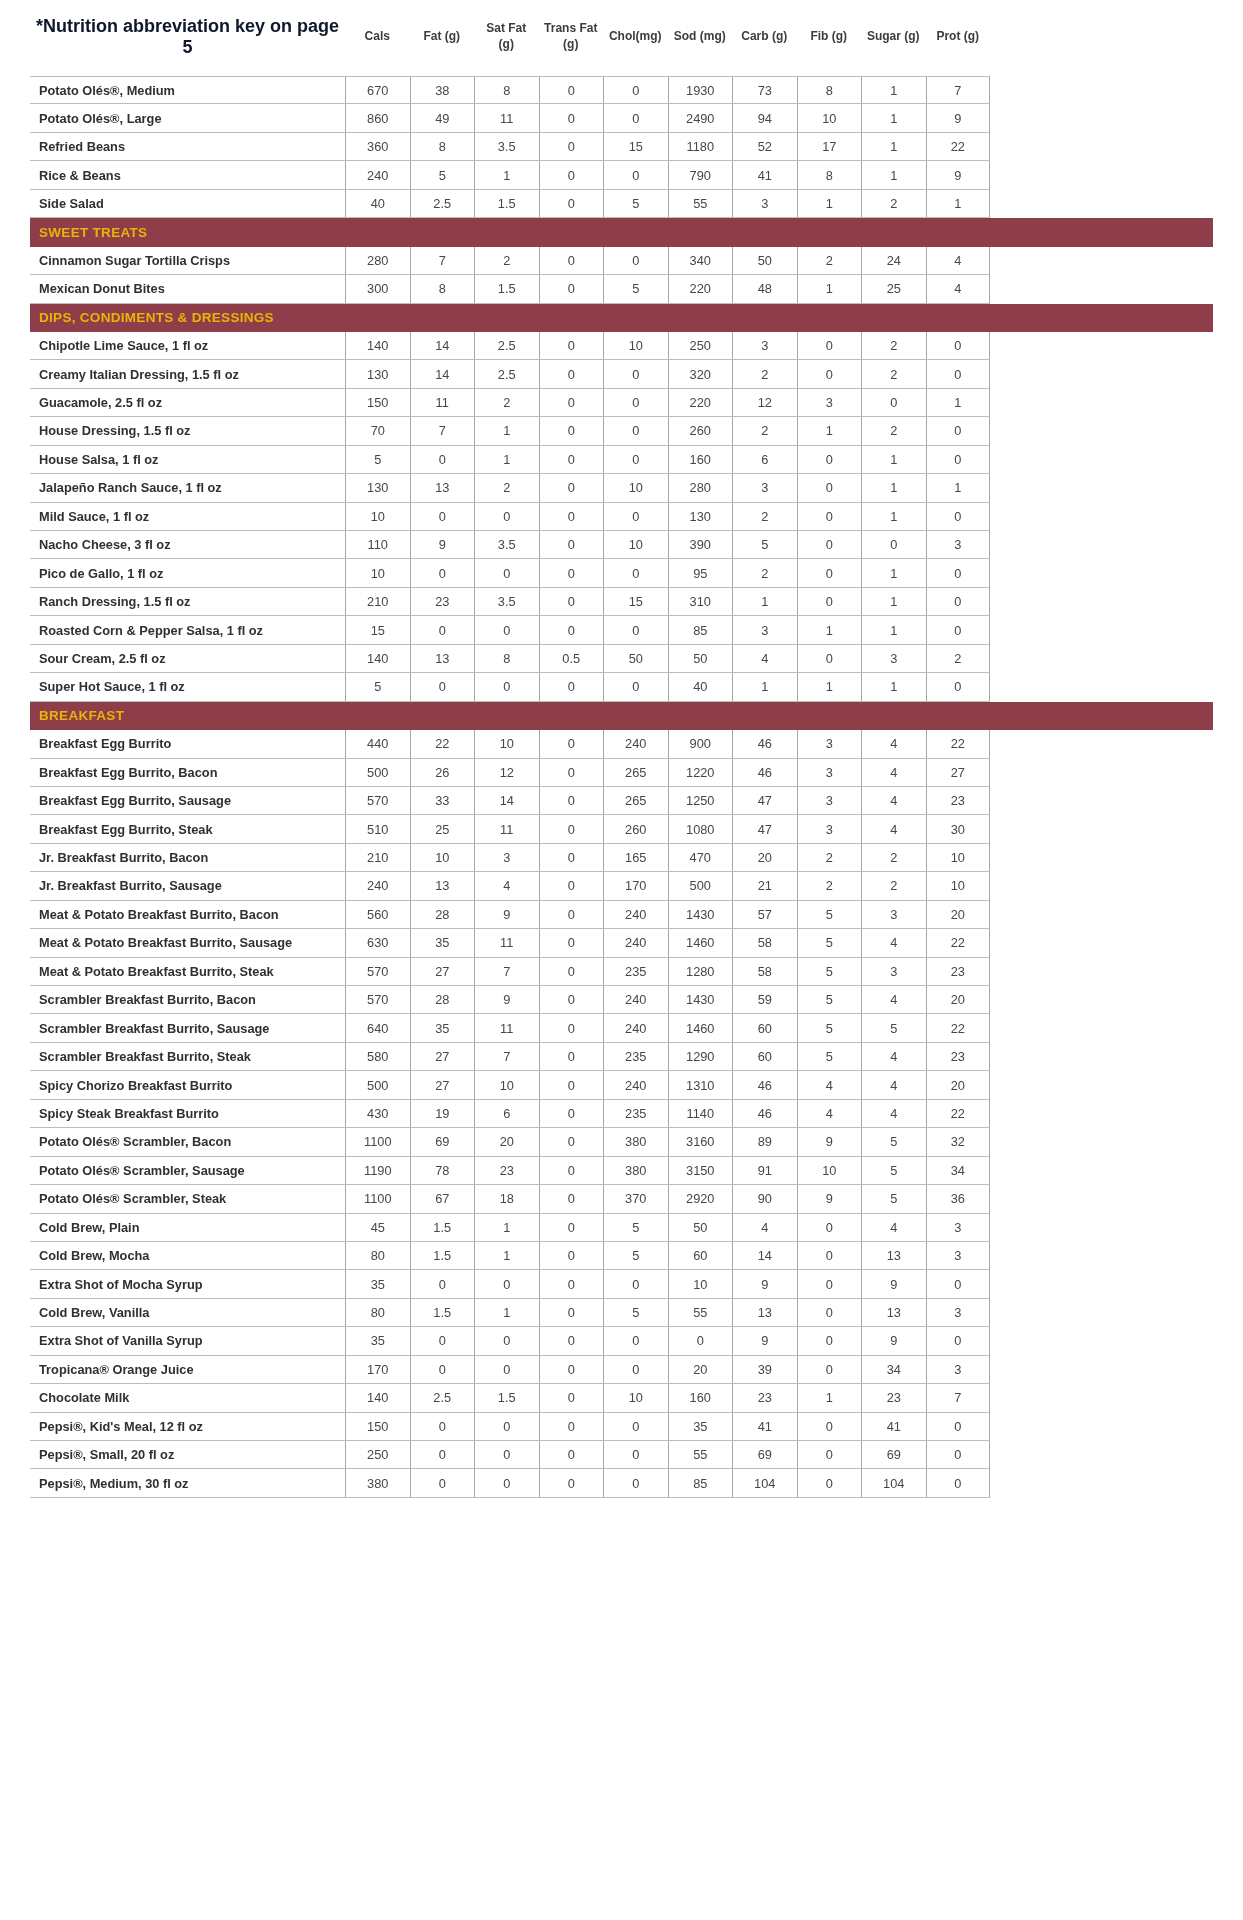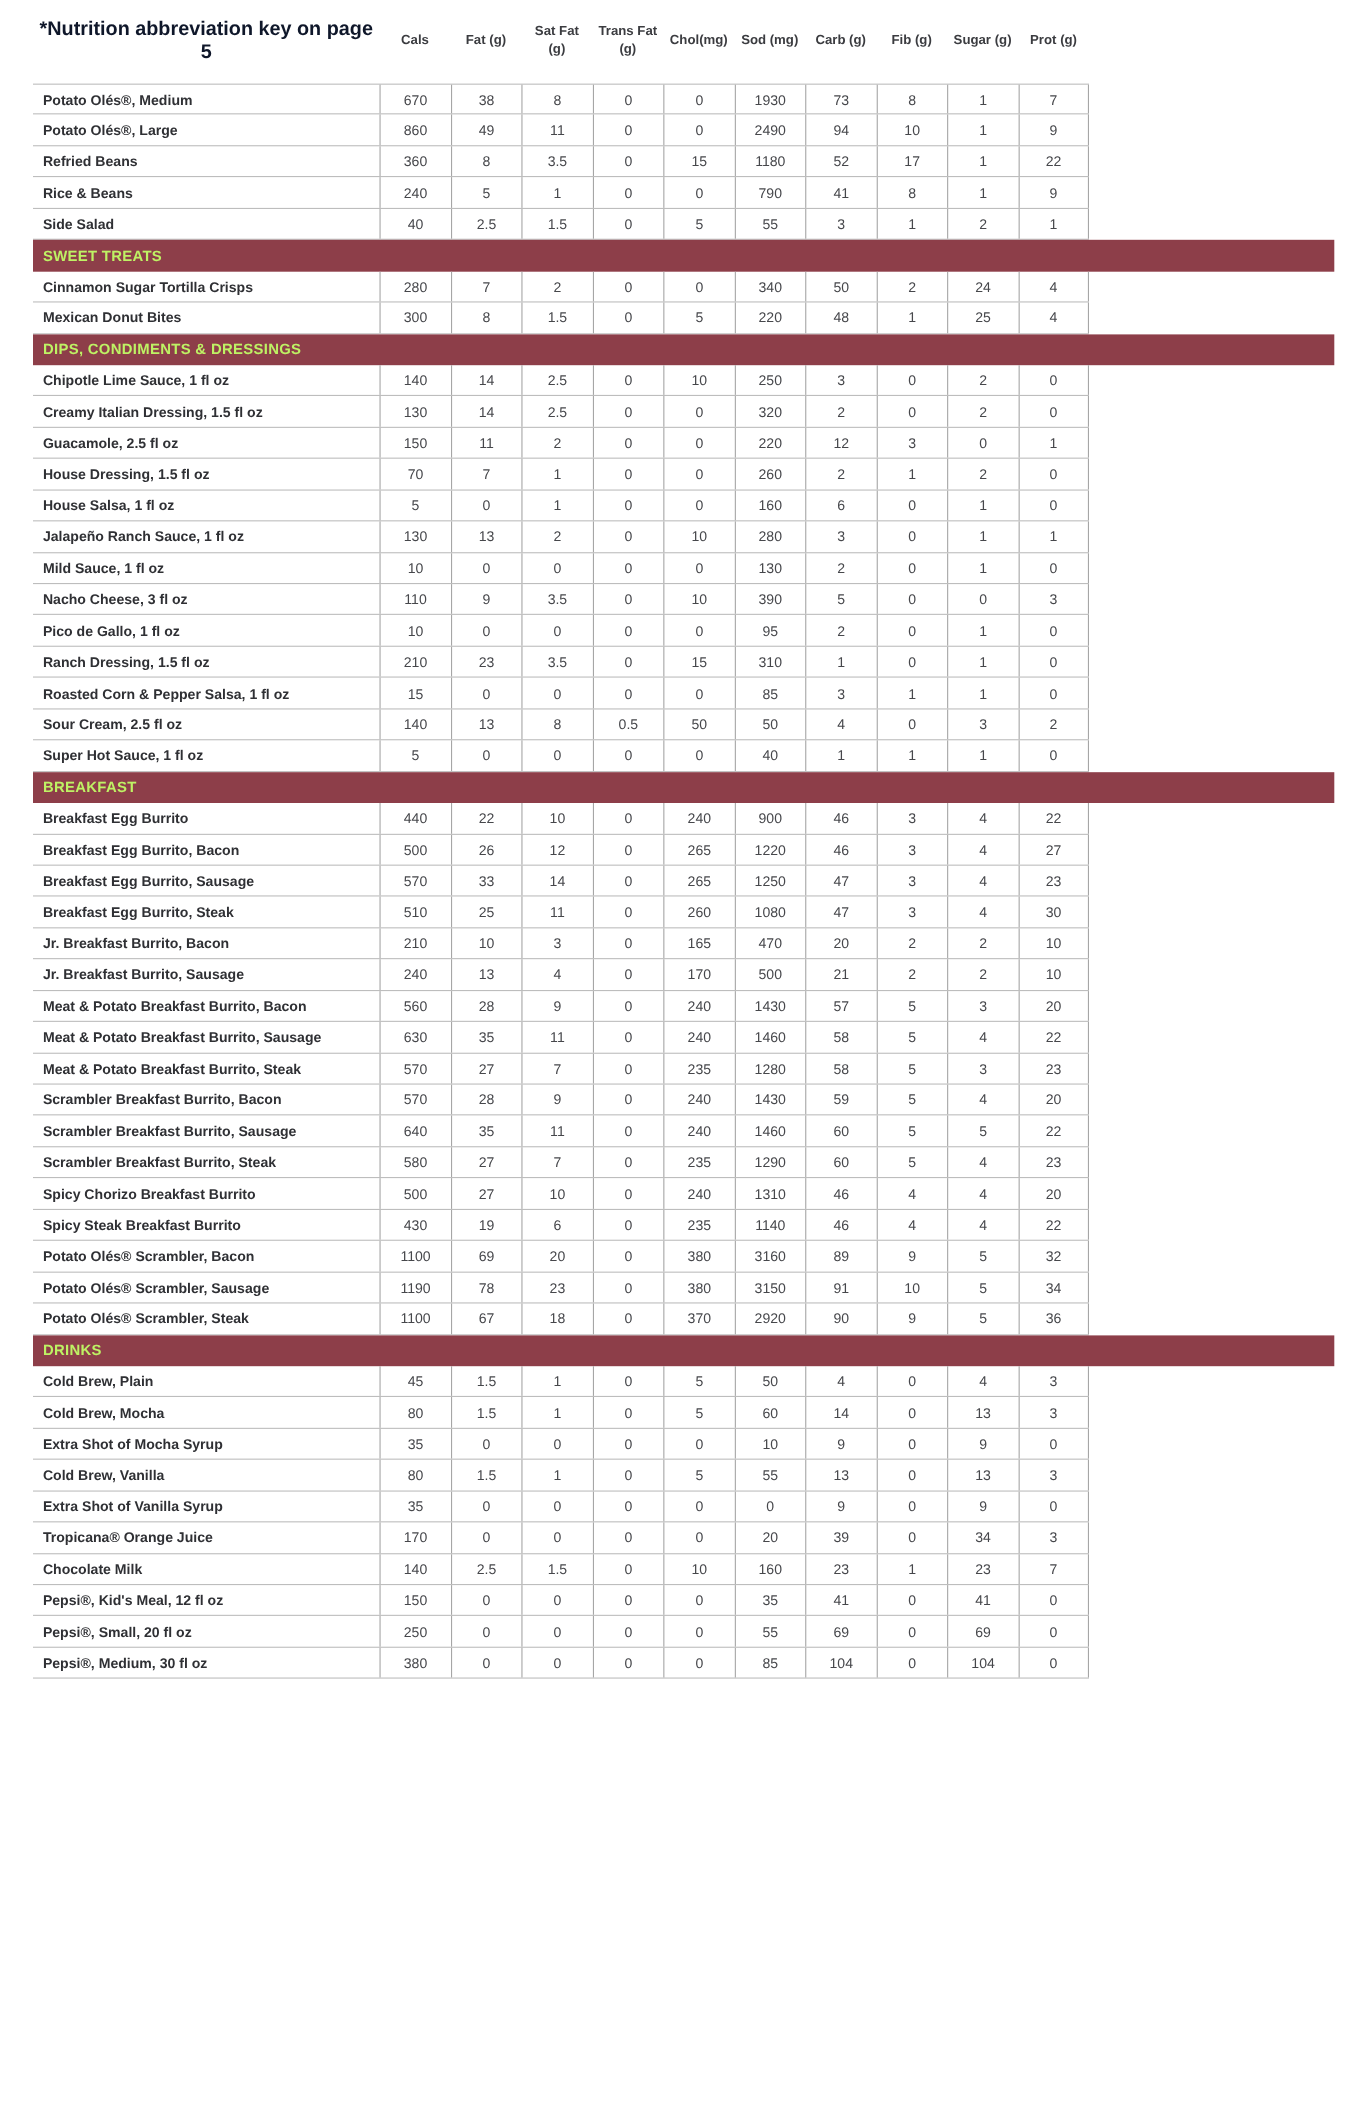--- a/index.html
+++ b/index.html
@@ -47,21 +47,21 @@
     font-size: 12.8px; color: #46474b;
     border-left: 1px solid var(--col-line, #a6a6a6);
   }
   .row .cell.num:last-child { border-right: 1px solid var(--col-line, #a6a6a6); }
 
   .section-bar {
     width: 1183px; height: 28.45px;
     display: flex; align-items: center;
     padding-left: 9px;
     background: var(--bar, #8d3e49);
-    color: #bef264; font-weight: 700; font-size: 13.5px;
+    color: #eab308; font-weight: 700; font-size: 13.5px;
     letter-spacing: 0.3px;
   }
 
   .footer {
     position: absolute; right: 30px; bottom: 28px;
     display: flex; align-items: baseline; gap: 70px;
   }
   .disclaimer { font-size: 8px; color: #8d8d8d; letter-spacing: 0.2px; }
   .page-label { font-size: 15.5px; font-weight: 700; color: #4e4f52; }
 </style>
@@ -565,21 +565,20 @@
           <div class="cell num">67</div>
           <div class="cell num">18</div>
           <div class="cell num">0</div>
           <div class="cell num">370</div>
           <div class="cell num">2920</div>
           <div class="cell num">90</div>
           <div class="cell num">9</div>
           <div class="cell num">5</div>
           <div class="cell num">36</div>
         </div>
-        <div class="section-bar">DRINKS</div>
         <div class="row">
           <div class="cell name">Cold Brew, Plain</div>
           <div class="cell num">45</div>
           <div class="cell num">1.5</div>
           <div class="cell num">1</div>
           <div class="cell num">0</div>
           <div class="cell num">5</div>
           <div class="cell num">50</div>
           <div class="cell num">4</div>
           <div class="cell num">0</div>

